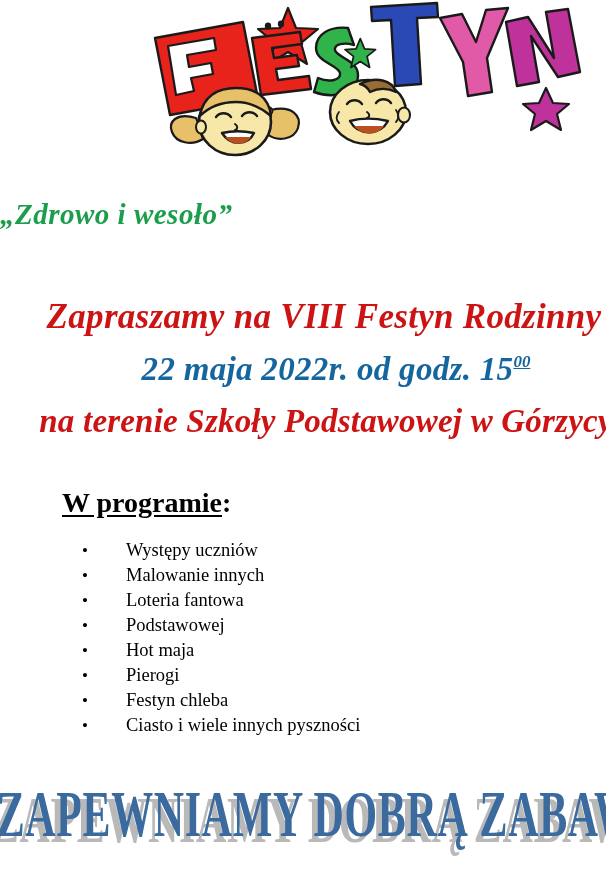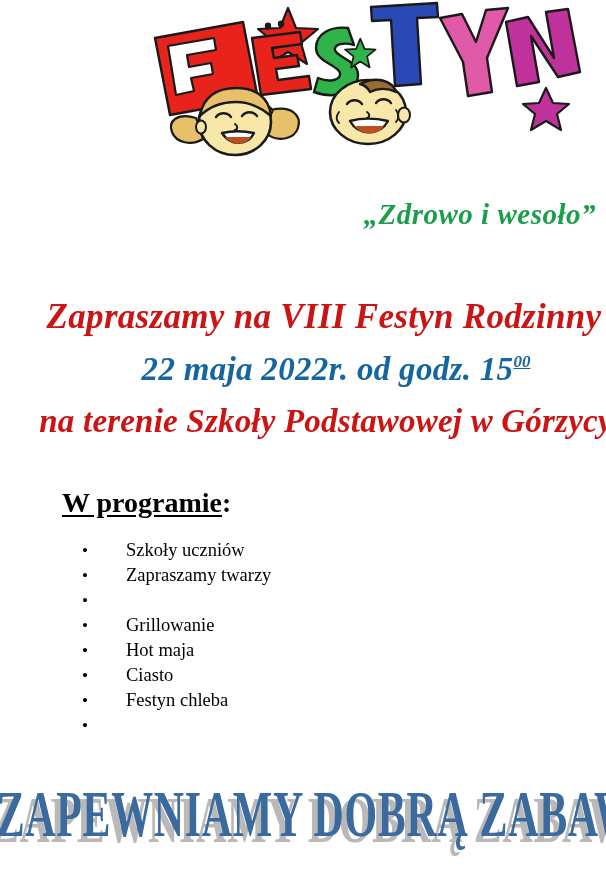--- a/index.html
+++ b/index.html
@@ -24,21 +24,21 @@
     height: 175px;
   }
   #logo-svg { display: block; }
 
   
   #motto {
     position: absolute;
     left: 0;
     top: 198px;
     width: 596px;
-    text-align: right;
+    text-align: left;
     color: #1b9e4b;
     font-family: "Liberation Serif", "DejaVu Serif", serif;
     font-style: italic;
     font-weight: bold;
     font-size: 29px;
     letter-spacing: 0.5px;
     white-space: nowrap;
   }
 
   
@@ -233,47 +233,49 @@
 
 <div class="headline" id="line-date"><span>22 maja 2022r. od godz. 15</span><span class="sup">00</span></div>
 
 <div class="headline" id="line-place">na terenie Szkoły Podstawowej w Górzycy</div>
 
 <div id="program-heading"><span class="underlined">W programie</span><span>:</span></div>
 
 <ul id="program-list">
   <li>
     <span class="bullet">•</span>
-    <span>Szkoły uczniów</span>
-  </li>
-  <li>
-    <span class="bullet">•</span>
-    <span>Zapraszamy twarzy</span>
-  </li>
-  <li>
-    <span class="bullet">•</span>
-  </li>
-  <li>
-    <span class="bullet">•</span>
-    <span>Grillowanie</span>
+    <span>Występy uczniów</span>
+  </li>
+  <li>
+    <span class="bullet">•</span>
+    <span>Malowanie innych</span>
+  </li>
+  <li>
+    <span class="bullet">•</span>
+    <span>Loteria fantowa</span>
+  </li>
+  <li>
+    <span class="bullet">•</span>
+    <span>Podstawowej</span>
   </li>
   <li>
     <span class="bullet">•</span>
     <span>Hot maja</span>
   </li>
   <li>
     <span class="bullet">•</span>
-    <span>Ciasto</span>
+    <span>Pierogi</span>
   </li>
   <li>
     <span class="bullet">•</span>
     <span>Festyn chleba</span>
   </li>
   <li>
     <span class="bullet">•</span>
+    <span>Ciasto i wiele innych pyszności</span>
   </li>
 </ul>
 
 <div id="wordart-block">
   <svg id="wordart-svg" width="606" height="106" viewBox="0 0 606 106">
 
     <text id="wa-shadow" x="-6" y="66" font-family="'Liberation Serif','DejaVu Serif',serif" font-size="62" font-weight="bold" letter-spacing="1" transform="translate(-5,3) scale(0.6765333369980265,1.05)" fill="#b9b9b9">ZAPEWNIAMY  DOBRĄ  ZABAW</text>
 
     <text id="wa-main" x="-2" y="63" font-family="'Liberation Serif','DejaVu Serif',serif" font-size="62" font-weight="bold" letter-spacing="1" transform="translate(-2,0) scale(0.6765333369980265,1.05)" fill="#3a6a9e">ZAPEWNIAMY  DOBRĄ  ZABAW</text>
   </svg>

